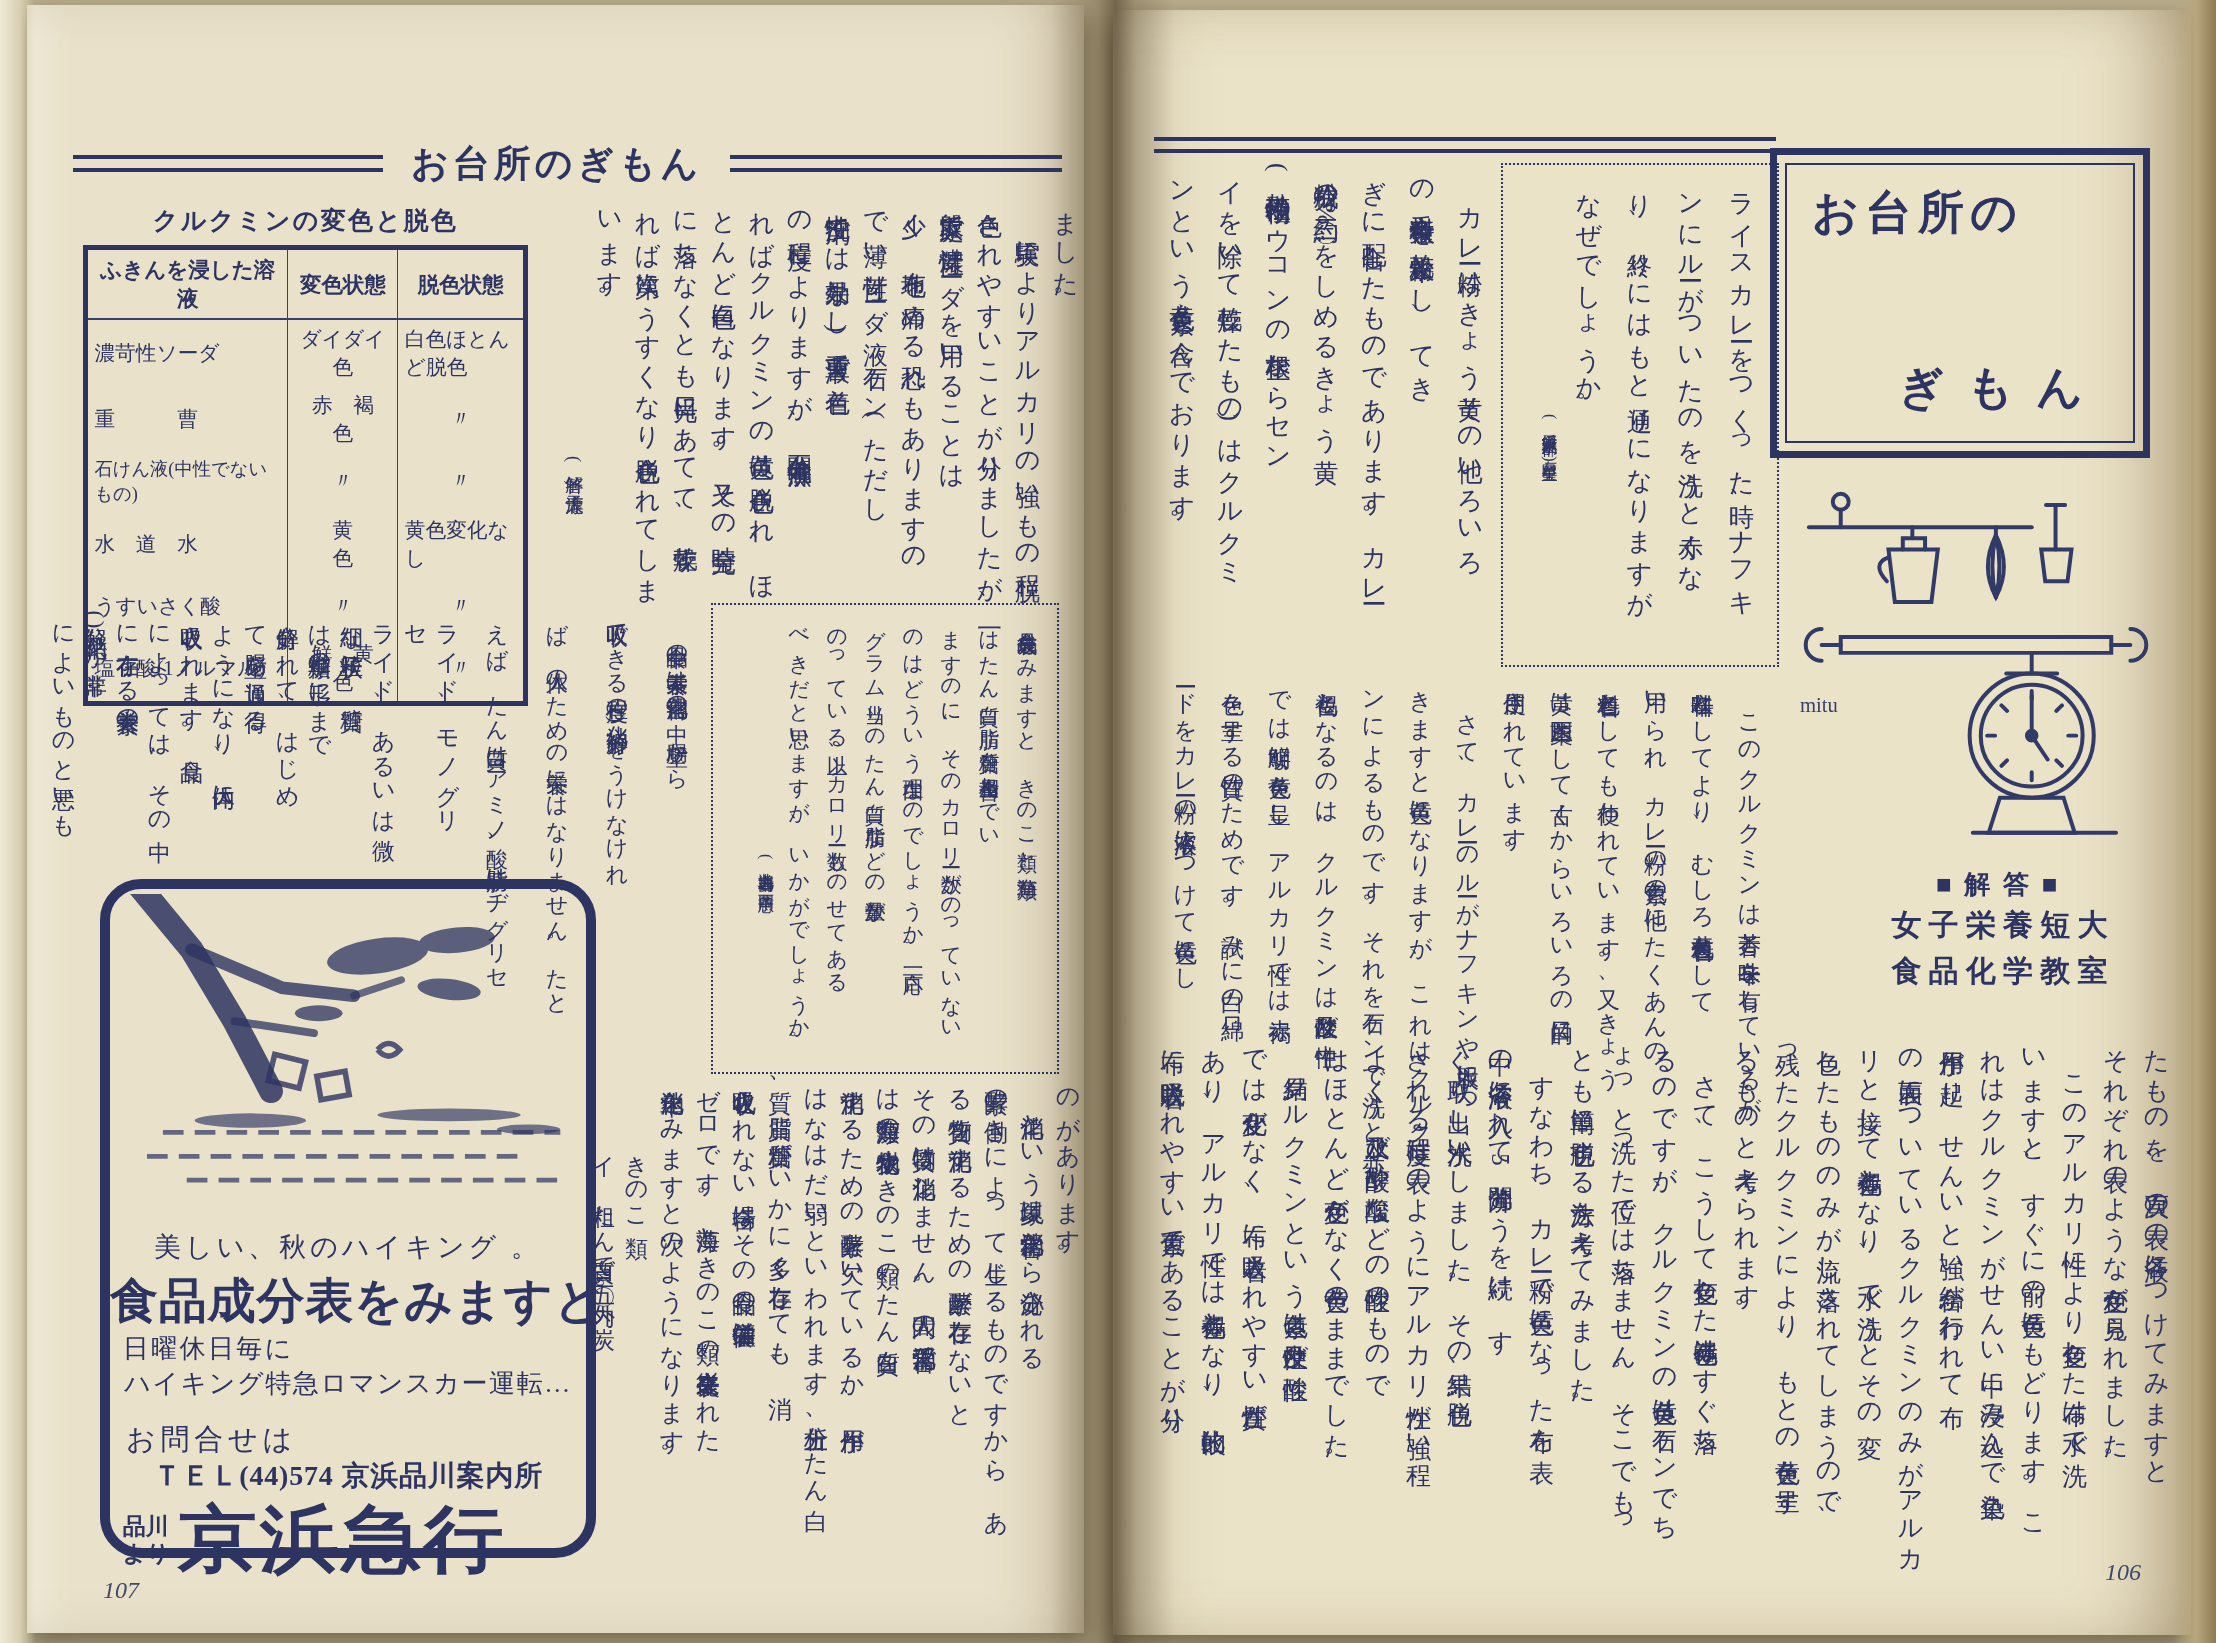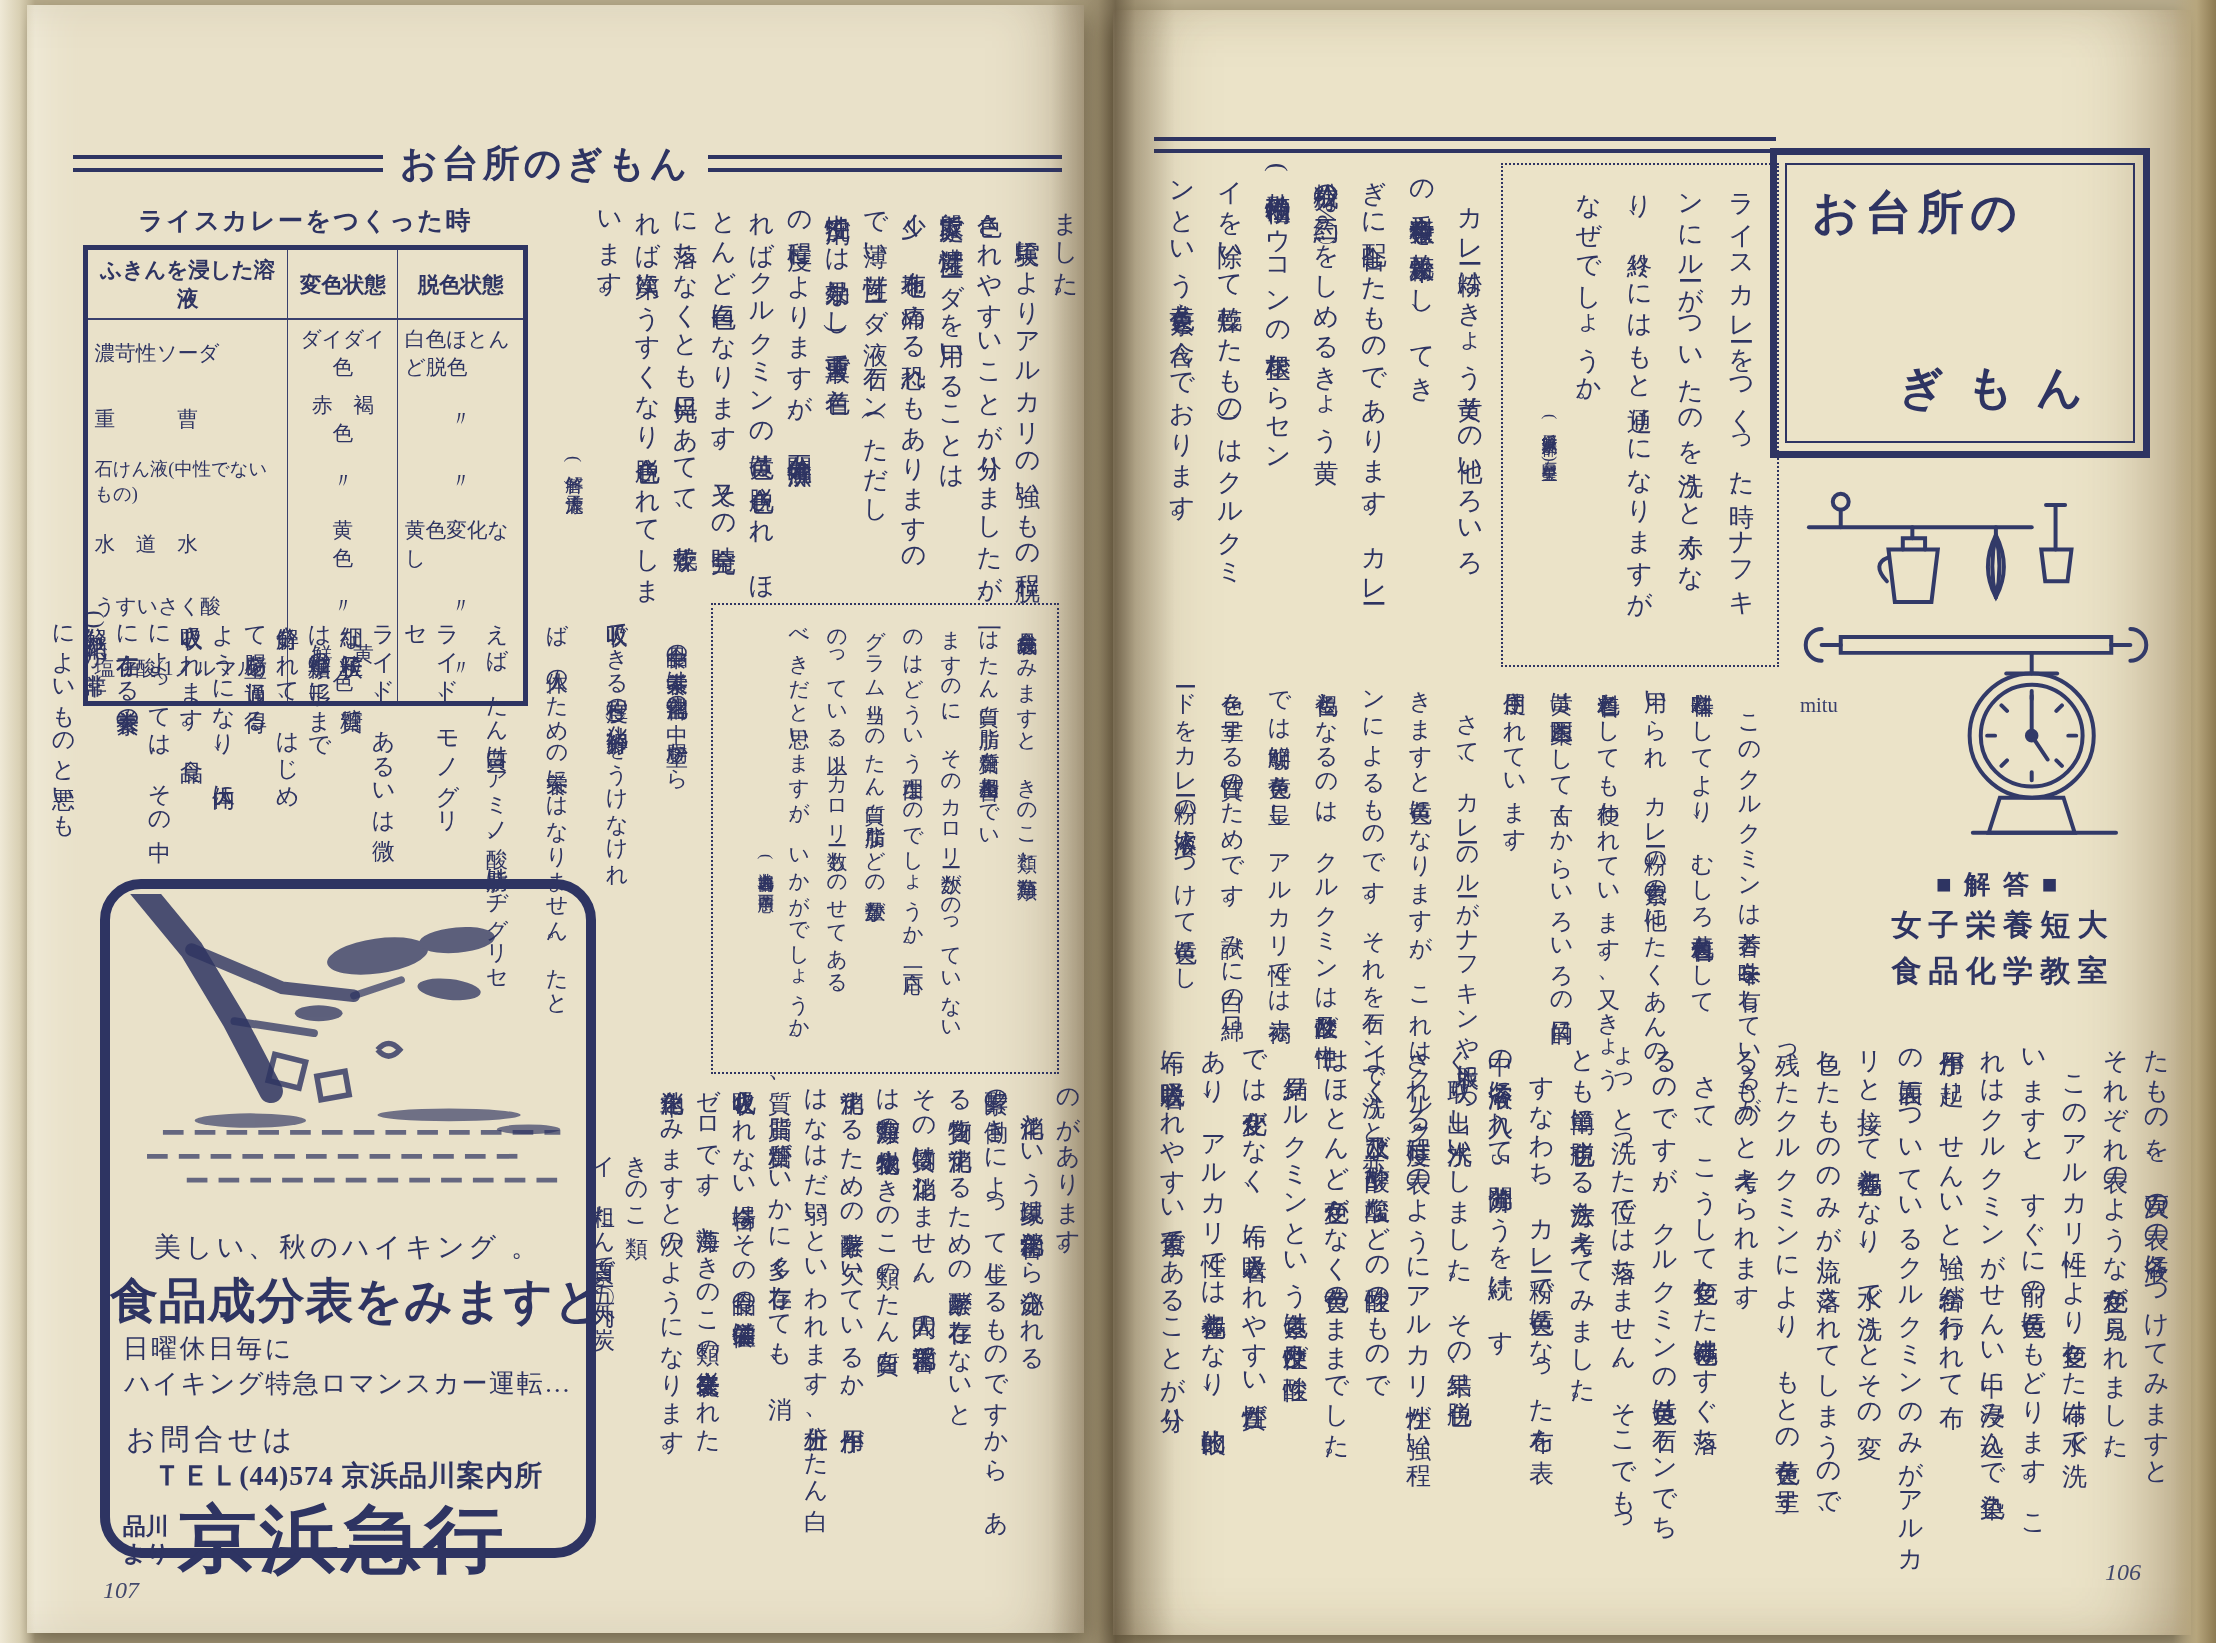--- a/index.html
+++ b/index.html
@@ -15,21 +15,21 @@
   #left-edge{position:absolute;left:0;top:0;width:35px;height:100%;z-index:6;pointer-events:none;
     background:linear-gradient(90deg,#efe9d6 0%,#d9d0b4 55%,rgba(217,208,180,0) 100%);}
   #right-edge{position:absolute;right:0;top:0;width:43px;height:100%;z-index:6;pointer-events:none;
     background:linear-gradient(270deg,#8d7a52 0%,#b7a67d 45%,rgba(183,166,125,0) 100%);}
 
   .vcols{writing-mode:vertical-rl;text-orientation:mixed;position:absolute;}
   .vcols p{margin:0;padding:0;}
   .abs{position:absolute;}
 
   
-  #lp-header{position:absolute;left:46px;top:134px;width:989px;display:flex;align-items:center;gap:17px;}
+  #lp-header{position:absolute;left:46px;top:134px;width:989px;display:flex;align-items:center;gap:28px;}
   .rule2{height:8.7px;border-top:4px solid #2e3462;border-bottom:4px solid #2e3462;}
   #lp-header .r1{flex:0 0 310px;} #lp-header .r2{flex:1;}
   #lp-header .ht{font-size:37px;font-weight:bold;letter-spacing:4px;white-space:nowrap;}
 
   #lp-table-wrap{position:absolute;left:56px;top:199px;width:445px;}
   #lp-table-title{text-align:center;font-size:25px;font-weight:bold;letter-spacing:2.4px;margin-bottom:8px;}
   table{width:100%;border-collapse:collapse;border:5.6px solid #2e3462;}
   th,td{border-left:1.6px solid #3a406d;padding:4.8px 6.4px;font-size:20.7px;vertical-align:middle;}
   th{border-bottom:2.4px solid #3a406d;font-weight:bold;font-size:21.5px;height:59px;}
   td{height:49px;}
@@ -92,21 +92,21 @@
 
   <div class="page" id="left-page">
 
     <div id="lp-header">
       <div class="rule2 r1"></div>
       <div class="ht">お台所のぎもん</div>
       <div class="rule2 r2"></div>
     </div>
 
     <div id="lp-table-wrap">
-      <div id="lp-table-title">ライスカレーをつくった時</div>
+      <div id="lp-table-title">クルクミンの変色と脱色</div>
       <table>
         <tbody>
             <tr>
           <th class="c" style="width:46%;border-left:none;">ふきんを浸した溶液</th>
           <th class="c" style="width:25%;">変色状態</th>
           <th class="c" style="width:29%;">脱色状態</th>
         </tr>
         <tr>
           <td class="l" style="border-left:none;">濃苛性ソーダ</td>
           <td class="c">ダイダイ色</td>

